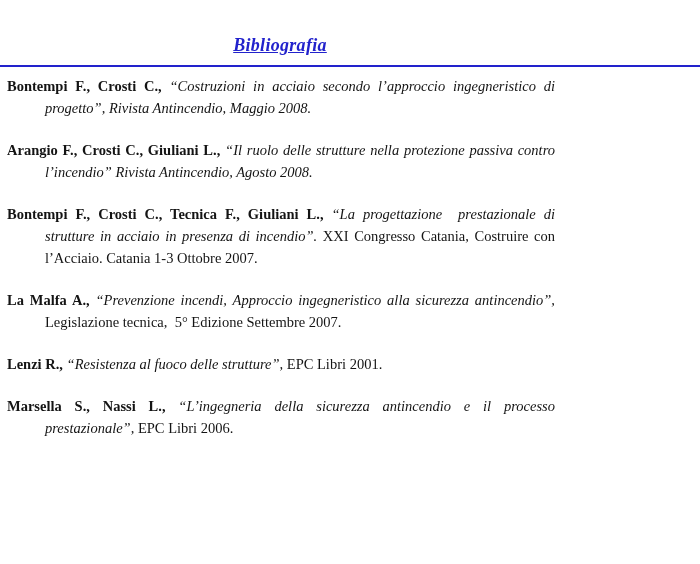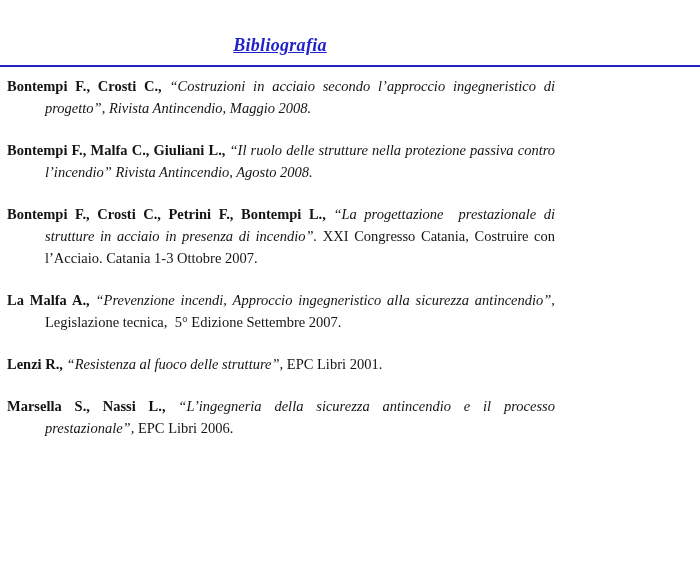--- a/index.html
+++ b/index.html
@@ -63,23 +63,23 @@
   <div class="title-row">
     <span class="doc-title">Bibliografia</span>
   </div>
 
   <hr class="rule">
 
   <div class="refs">
 
     <p class="ref"><span class="auth">Bontempi F., Crosti C.,</span><span class="work"> “Costruzioni in acciaio secondo l’approccio ingegneristico di progetto”, Rivista Antincendio, Maggio 2008.</span><span class="pub"></span></p>
 
-    <p class="ref"><span class="auth">Bontempi F., Malfa C., Giuliani L.,</span><span class="work"> “Il ruolo delle strutture nella protezione passiva contro l’incendio” Rivista Antincendio, Agosto 2008.</span><span class="pub"></span></p>
+    <p class="ref"><span class="auth">Arangio F., Crosti C., Giuliani L.,</span><span class="work"> “Il ruolo delle strutture nella protezione passiva contro l’incendio” Rivista Antincendio, Agosto 2008.</span><span class="pub"></span></p>
 
-    <p class="ref"><span class="auth">Bontempi F., Crosti C., Petrini F., Bontempi L.,</span><span class="work"> “La progettazione &nbsp;prestazionale di strutture in acciaio in presenza di incendio”.</span><span class="pub"> XXI Congresso Catania, Costruire con l’Acciaio. Catania 1-3 Ottobre 2007.</span></p>
+    <p class="ref"><span class="auth">Bontempi F., Crosti C., Tecnica F., Giuliani L.,</span><span class="work"> “La progettazione &nbsp;prestazionale di strutture in acciaio in presenza di incendio”.</span><span class="pub"> XXI Congresso Catania, Costruire con l’Acciaio. Catania 1-3 Ottobre 2007.</span></p>
 
 
 
     <p class="ref"><span class="auth">La Malfa A.,</span><span class="work"> “Prevenzione incendi, Approccio ingegneristico alla sicurezza antincendio”,</span><span class="pub"> Legislazione tecnica, &nbsp;5° Edizione Settembre 2007.</span></p>
 
     <p class="ref"><span class="auth">Lenzi R.,</span><span class="work"> “Resistenza al fuoco delle strutture”,</span><span class="pub"> EPC Libri 2001.</span></p>
 
     <p class="ref"><span class="auth">Marsella S., Nassi L.,</span><span class="work"> “L’ingegneria della sicurezza antincendio e il processo prestazionale”,</span><span class="pub"> EPC Libri 2006.</span></p>
 
   </div>

